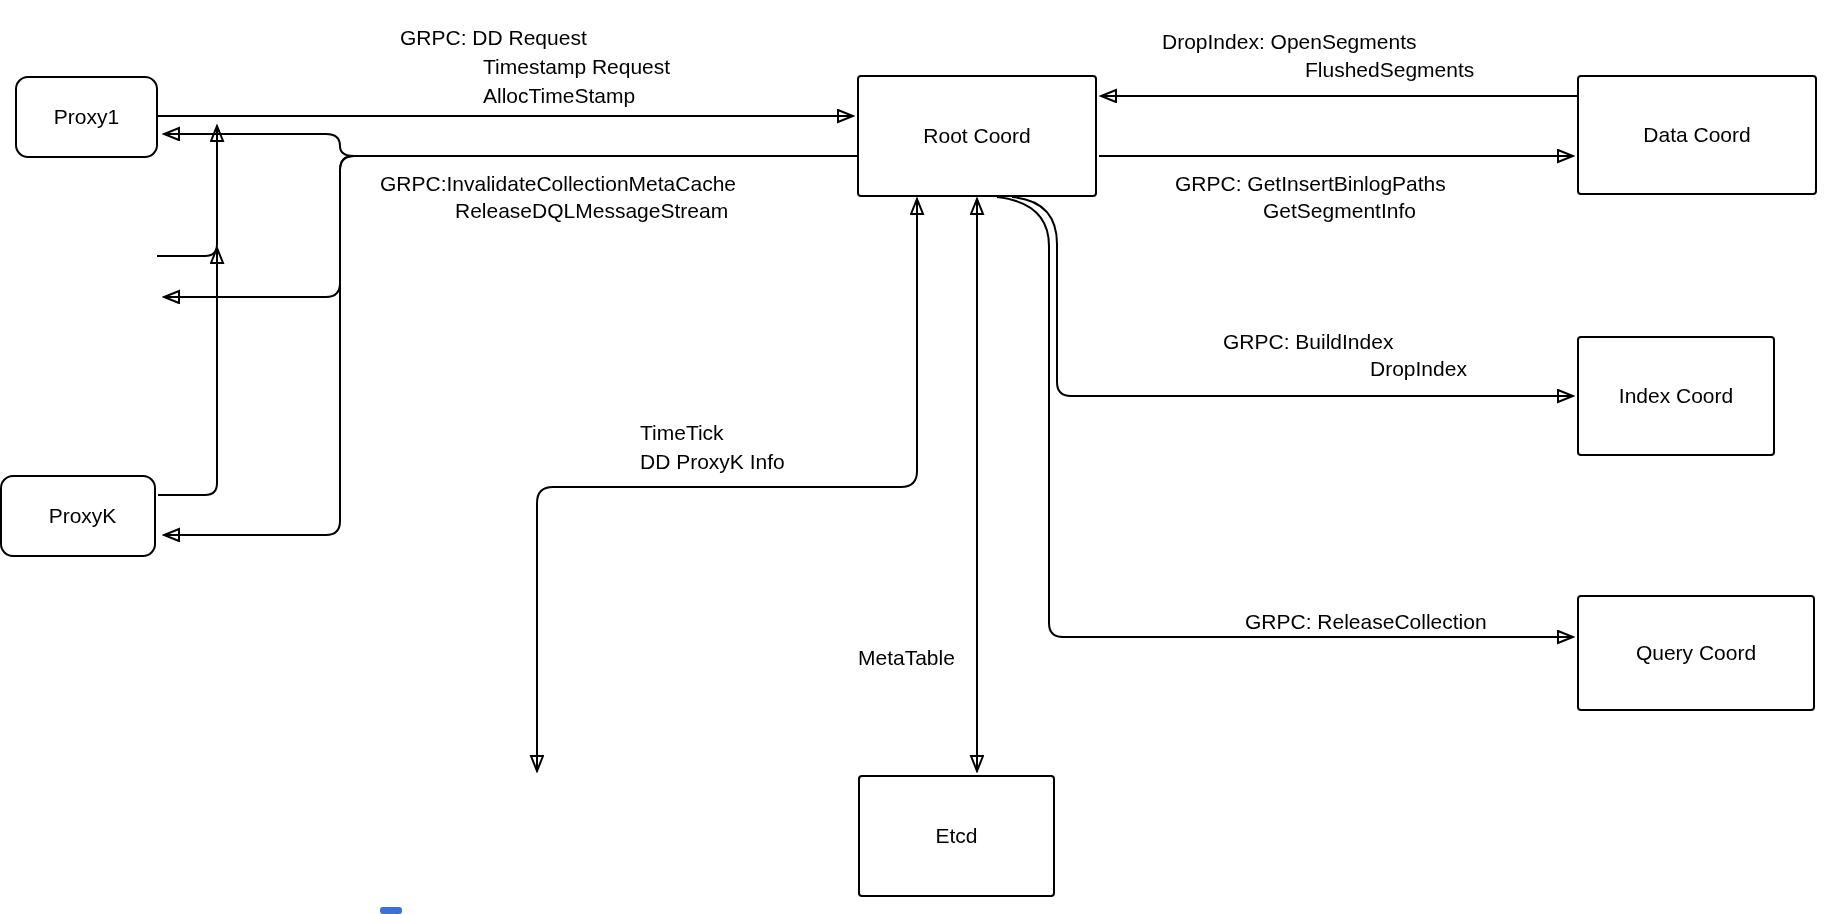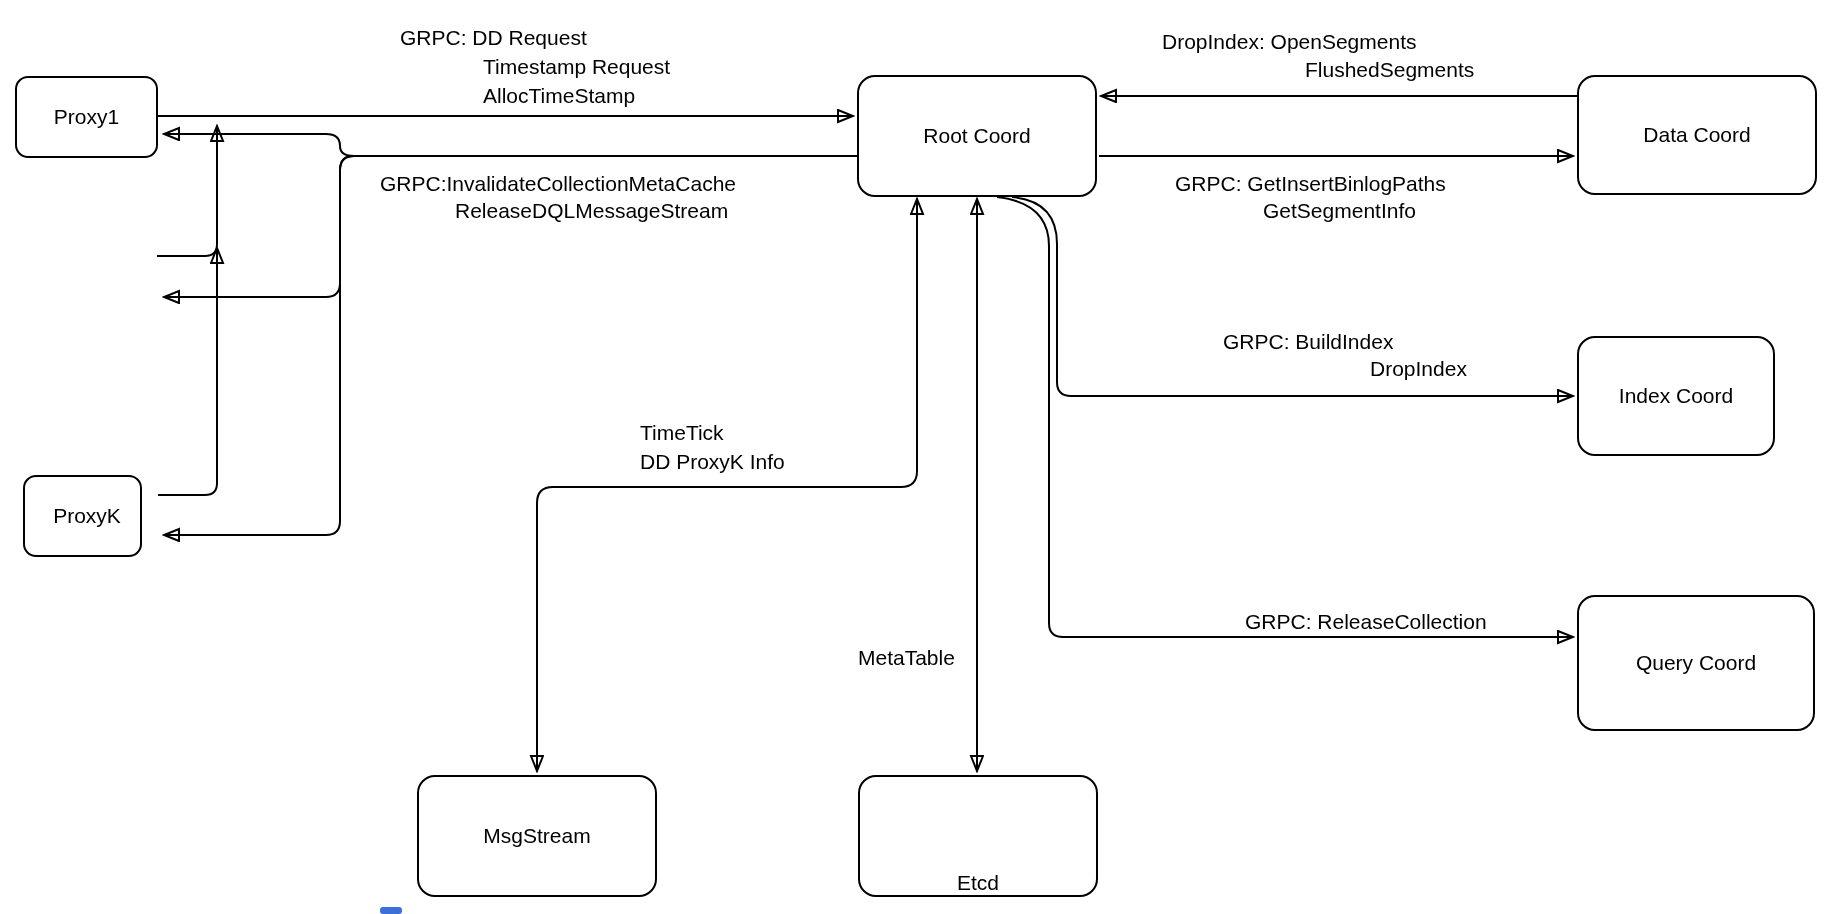--- a/index.html
+++ b/index.html
@@ -3,21 +3,21 @@
 <meta charset="utf-8">
 <style>
   html,body{margin:0;padding:0;background:#ffffff;}
   .canvas{
     position:relative;width:1834px;height:914px;background:#ffffff;
     font-family:"Liberation Sans",sans-serif;color:#000;overflow:hidden;
   }
   .edges{position:absolute;left:0;top:0;}
   .edges path{fill:none;stroke:#000;stroke-width:2;}
   .node{
-    position:absolute;border:2px solid #000;border-radius:18px;background:#fff;
+    position:absolute;border:2px solid #000;border-radius:4px;background:#fff;
     display:flex;align-items:center;justify-content:center;
     font-size:21px;box-sizing:border-box;text-align:center;
   }
   .node.small{border-radius:13px;justify-content:center;}
   .elabel-line{
     position:absolute;font-size:21px;line-height:23px;white-space:pre;
   }
   .artifact{
     position:absolute;left:380px;top:907px;width:22px;height:7px;
     background:#3b6fd9;border-radius:3px;
@@ -53,39 +53,36 @@
     <path d="M997,197 Q1049,203 1049,246 L1049,623 Q1049,637 1063,637 L1573,637" marker-end="url(#ah)"></path>
 
     <path d="M917,199 L917,471 Q917,487 901,487 L553,487 Q537,487 537,503 L537,771" marker-start="url(#ah)" marker-end="url(#ah)"></path>
 
     <path d="M977,199 L977,771" marker-start="url(#ah)" marker-end="url(#ah)"></path>
   </svg>
 
   <div class="node small" style="left:15px;top:76px;width:143px;height:82px;">
     <span>Proxy1</span>
   </div>
-  <div class="node small" style="left:23px;top:475px;width:119px;height:82px;padding-left:9px;">
+  <div class="node small" style="left:0;top:475px;width:156px;height:82px;padding-left:9px;">
     <span>ProxyK</span>
   </div>
   <div class="node" style="left:857px;top:75px;width:240px;height:122px;">
     <span>Root Coord</span>
   </div>
   <div class="node" style="left:1577px;top:75px;width:240px;height:120px;">
     <span>Data Coord</span>
   </div>
   <div class="node" style="left:1577px;top:336px;width:198px;height:120px;">
     <span>Index Coord</span>
   </div>
-  <div class="node" style="left:1577px;top:595px;width:238px;height:136px;">
+  <div class="node" style="left:1577px;top:595px;width:238px;height:116px;">
     <span>Query Coord</span>
   </div>
-  <div class="node" style="left:417px;top:775px;width:240px;height:122px;">
-    <span>MsgStream</span>
-  </div>
-  <div class="node" style="left:858px;top:775px;width:240px;height:122px;align-items:flex-end;">
+  <div class="node" style="left:858px;top:775px;width:197px;height:122px;">
     <span>Etcd</span>
   </div>
 
   <div class="elabel-line" style="left:400px;top:26px;">GRPC: DD Request</div>
   <div class="elabel-line" style="left:483px;top:55px;">Timestamp Request</div>
   <div class="elabel-line" style="left:483px;top:84px;">AllocTimeStamp</div>
 
   <div class="elabel-line" style="left:380px;top:172px;">GRPC:InvalidateCollectionMetaCache</div>
   <div class="elabel-line" style="left:455px;top:199px;">ReleaseDQLMessageStream</div>
 

